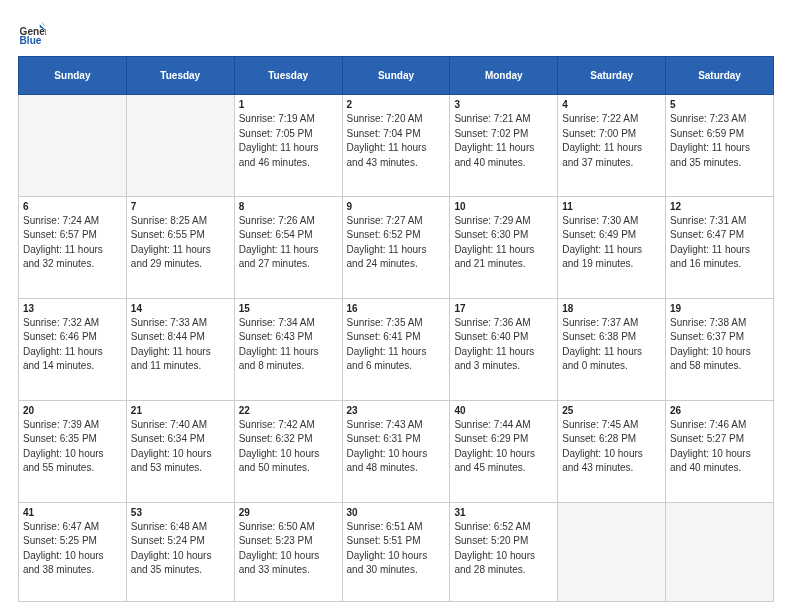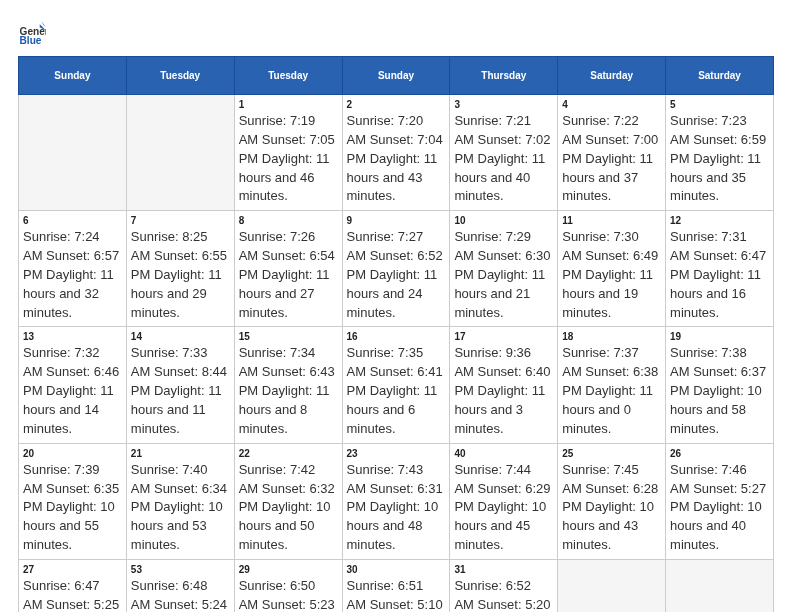--- a/index.html
+++ b/index.html
@@ -82,21 +82,21 @@
     .calendar td.empty {
       background: #f5f5f5;
     }
     .day-num {
       font-size: 10px;
       font-weight: bold;
       color: #222;
       margin-bottom: 2px;
     }
     .day-info {
-      font-size: 13px;
+      font-size: 10px;
       color: #333;
       line-height: 1.45;
     }
     .last-row td {
       height: 70px;
     }
   </style>
 </head>
 <body>
 
@@ -120,21 +120,21 @@
     </div>
   </div>
 
   <table class="calendar" id="calendar-table">
     <thead>
       <tr id="calendar-header-row">
           <th>Sunday</th>
           <th>Tuesday</th>
           <th>Tuesday</th>
           <th>Sunday</th>
-          <th>Thursday</th>
+          <th>Monday</th>
           <th>Saturday</th>
           <th>Saturday</th>
         </tr>
     </thead>
     <tbody id="calendar-body">
         <tr>
           <td class="empty"></td>
           <td class="empty"></td>
           <td>
             <div class="day-num">1</div>
@@ -231,21 +231,21 @@
 Daylight: 11 hours and 8 minutes.</div>
           </td>
           <td>
             <div class="day-num">16</div>
             <div class="day-info">Sunrise: 7:35 AM
 Sunset: 6:41 PM
 Daylight: 11 hours and 6 minutes.</div>
           </td>
           <td>
             <div class="day-num">17</div>
-            <div class="day-info">Sunrise: 9:36 AM
+            <div class="day-info">Sunrise: 7:36 AM
 Sunset: 6:40 PM
 Daylight: 11 hours and 3 minutes.</div>
           </td>
           <td>
             <div class="day-num">18</div>
             <div class="day-info">Sunrise: 7:37 AM
 Sunset: 6:38 PM
 Daylight: 11 hours and 0 minutes.</div>
           </td>
           <td>
@@ -294,41 +294,41 @@
           </td>
           <td>
             <div class="day-num">26</div>
             <div class="day-info">Sunrise: 7:46 AM
 Sunset: 5:27 PM
 Daylight: 10 hours and 40 minutes.</div>
           </td>
         </tr>
         <tr class="last-row">
           <td>
-            <div class="day-num">27</div>
+            <div class="day-num">41</div>
             <div class="day-info">Sunrise: 6:47 AM
 Sunset: 5:25 PM
 Daylight: 10 hours and 38 minutes.</div>
           </td>
           <td>
             <div class="day-num">53</div>
             <div class="day-info">Sunrise: 6:48 AM
 Sunset: 5:24 PM
 Daylight: 10 hours and 35 minutes.</div>
           </td>
           <td>
             <div class="day-num">29</div>
             <div class="day-info">Sunrise: 6:50 AM
 Sunset: 5:23 PM
 Daylight: 10 hours and 33 minutes.</div>
           </td>
           <td>
             <div class="day-num">30</div>
             <div class="day-info">Sunrise: 6:51 AM
-Sunset: 5:10 PM
+Sunset: 5:51 PM
 Daylight: 10 hours and 30 minutes.</div>
           </td>
           <td>
             <div class="day-num">31</div>
             <div class="day-info">Sunrise: 6:52 AM
 Sunset: 5:20 PM
 Daylight: 10 hours and 28 minutes.</div>
           </td>
           <td class="empty"></td>
           <td class="empty"></td>

